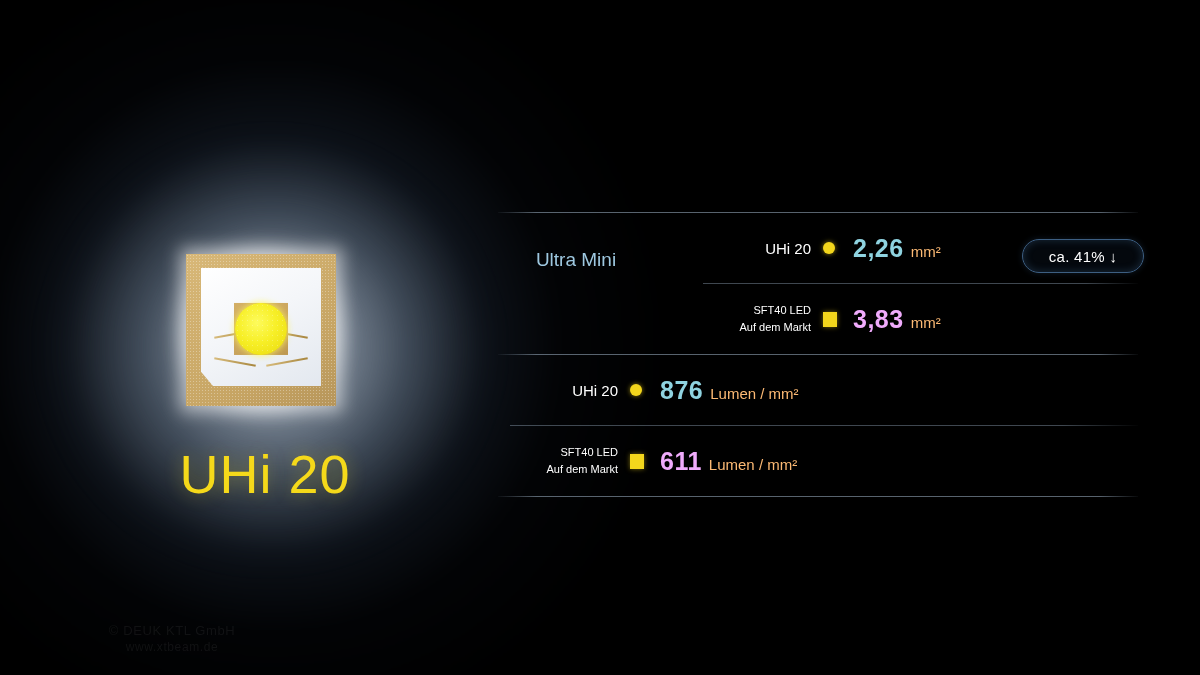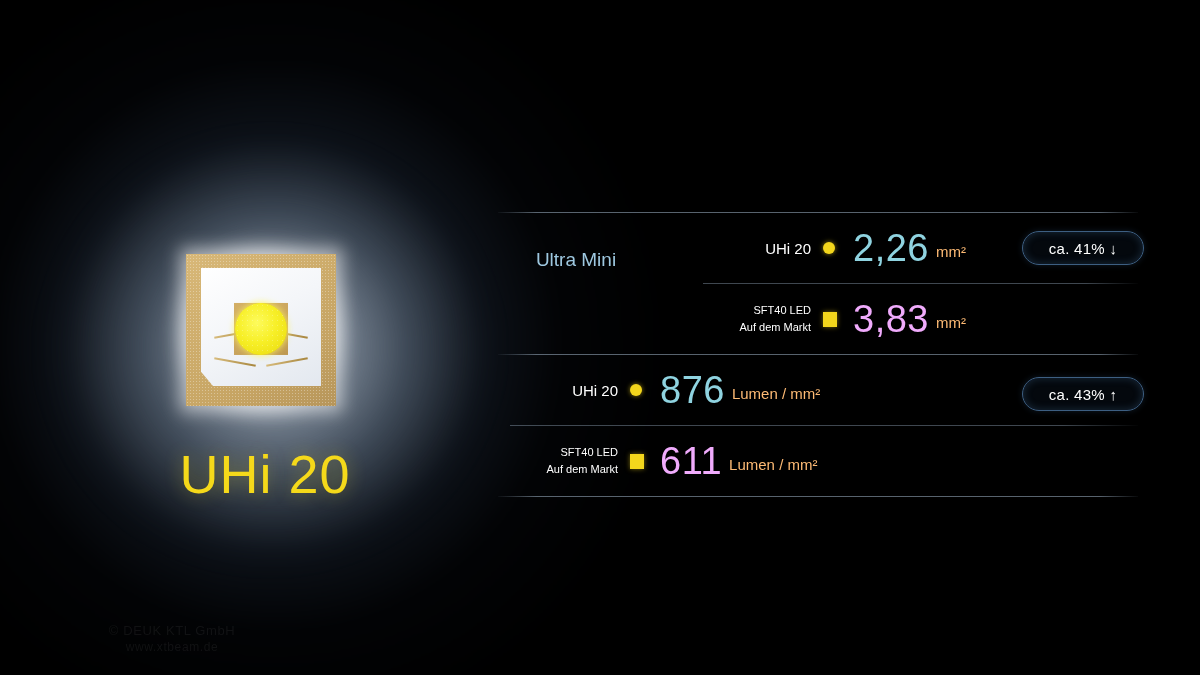--- a/index.html
+++ b/index.html
@@ -193,23 +193,24 @@
     background:#f3d61c;
     box-shadow:0 0 5px rgba(243,214,28,0.6);
   }
   .square {
     width:14px; height:15px;
     background:#f3d61c;
     box-shadow:0 0 5px rgba(243,214,28,0.5);
   }
 
   .value {
-    font-size:38px;
+    font-size:25px;
     line-height:31px;
     letter-spacing:.5px;
+    font-weight:bold;
   }
   .value.hl { color:#8fd3e0; }
   .value.alt { color:#f0abfc; }
 
   .unit {
     margin-left:7px;
     font-size:15px;
     color:#fdba74;
     align-self:flex-end;
     position:relative;
@@ -224,21 +225,21 @@
     width:122px; height:34px;
     border-radius:17px;
     border:1px solid #3d5f82;
     background:rgba(8,14,24,0.55);
     box-shadow:0 0 8px rgba(80,130,180,0.30) inset, 0 0 6px rgba(70,120,175,0.22);
     display:flex; align-items:center; justify-content:center;
     color:#ffffff;
     font-size:15px;
     letter-spacing:.3px;
   }
-  .badge.b1 { top:18px; }
+  .badge.b1 { top:26px; }
   .badge.b2 { top:22px; }
 </style>
 </head>
 <body>
 
 <div id="slide">
 
   <div class="glow"></div>
   <div class="glow2"></div>
 
@@ -333,20 +334,19 @@
           </div>
           <div class="marker">
               <div class="square"></div>
             </div>
           <div class="val-group">
             <div class="value alt">611</div>
             <div class="unit">Lumen / mm²</div>
           </div>
         </div>
 
-        <div class="badge b2">ca. 43% ↑</div>
       </div>
     </div>
 
     <div class="rule"></div>
 
   </div>
 </div>
 
 </body></html>

